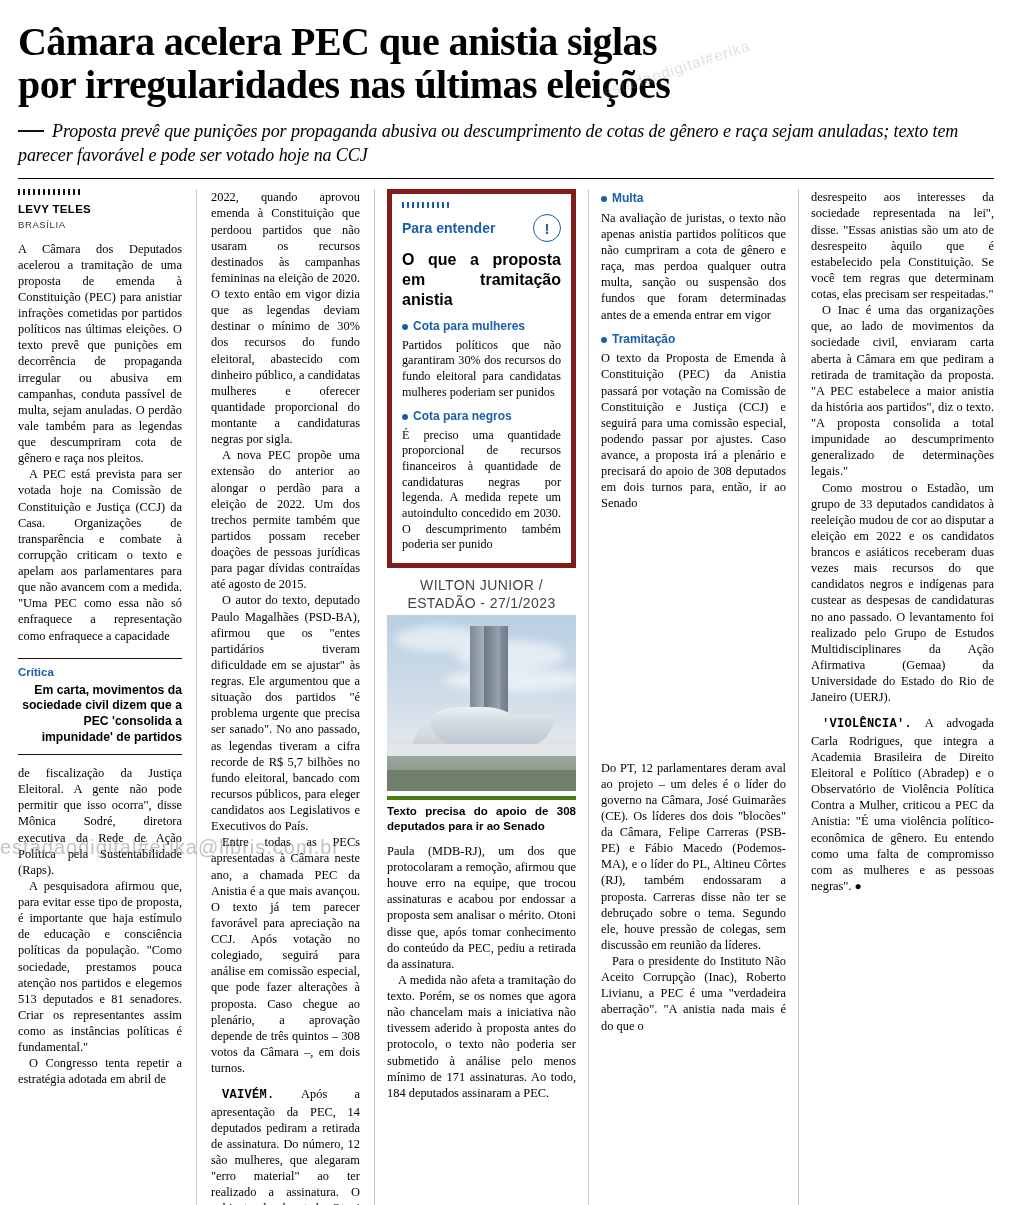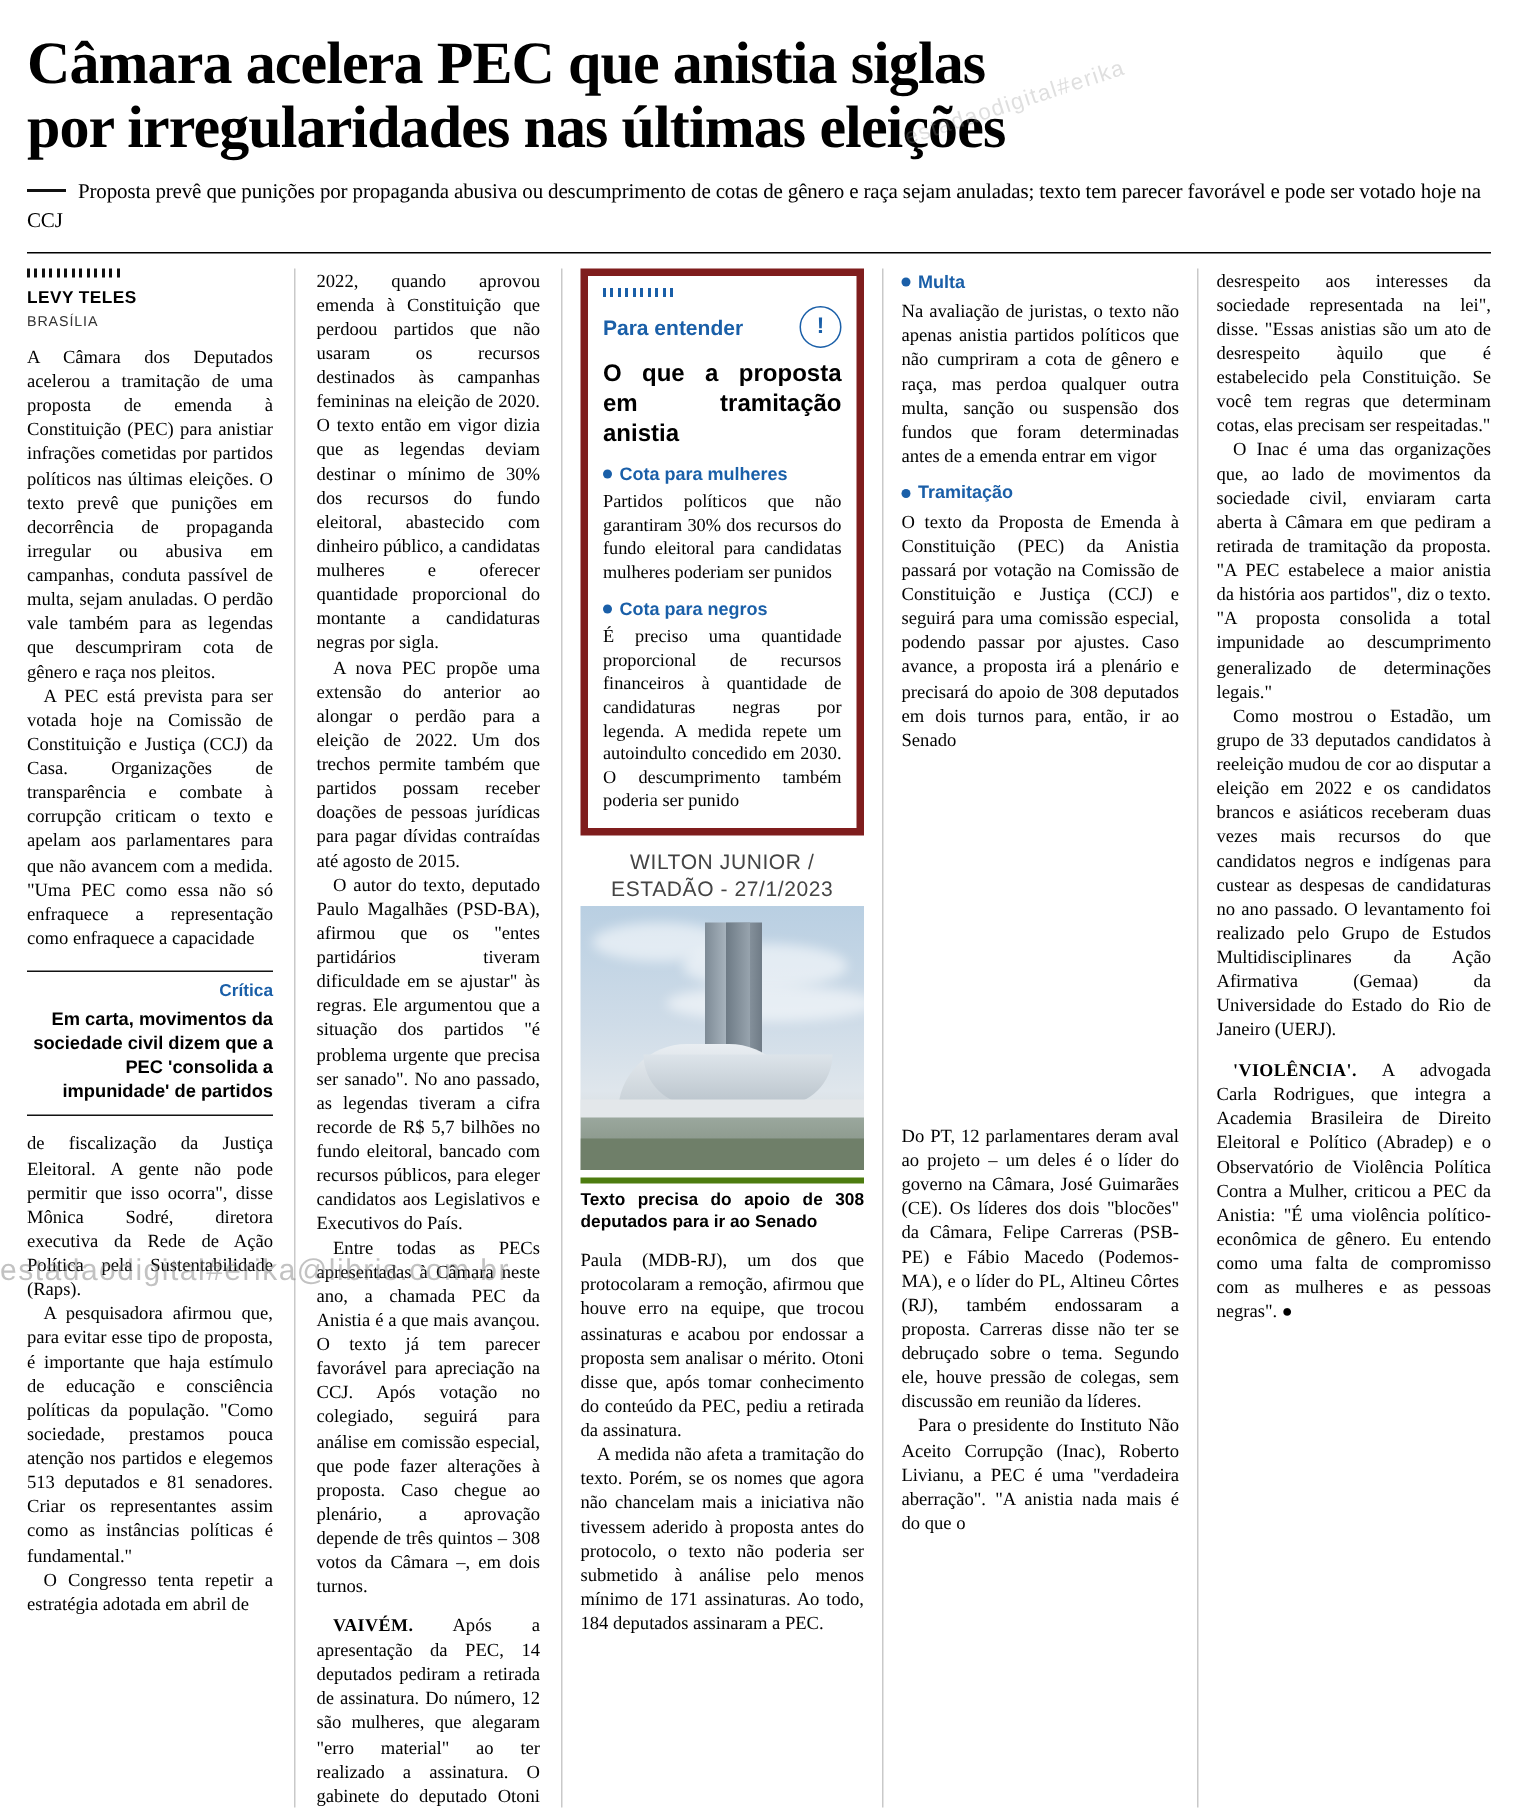--- a/index.html
+++ b/index.html
@@ -17,21 +17,22 @@
   .headline {
     font-family:"Liberation Serif", serif;
     font-weight:bold;
     font-size:40px;
     line-height:1.08;
     letter-spacing:-0.6px;
     margin:6px 0 0 0;
   }
   .headline .l2 { display:block; }
   .subhead {
-    font-size:14px;
+    font-style:italic;
+    font-size:18px;
     line-height:1.33;
     margin:14px 0 10px 0;
     letter-spacing:-0.1px;
   }
   .subhead .dash {
     display:inline-block;
     width:26px; height:2px; background:#111;
     vertical-align:middle;
     margin:0 8px 4px 0;
   }
@@ -81,21 +82,21 @@
   }
 
   
   .critica-wrap { margin:14px 0 10px 0; }
   .critica-rule { border-top:1px solid #111; margin-bottom:6px; }
   .critica-label {
     font-family:"Liberation Sans", sans-serif;
     font-weight:bold;
     font-size:11.5px;
     color:#1a5fa8;
-    text-align:right;
+    text-align:left;
     margin-bottom:3px;
   }
   .critica-text {
     font-family:"Liberation Sans", sans-serif;
     font-weight:bold;
     font-size:12.2px;
     line-height:1.3;
     text-align:right;
   }
   .critica-rule-bottom { border-top:1px solid #111; margin-top:8px; }
@@ -208,21 +209,21 @@
     font-family:"Liberation Sans", sans-serif;
     font-weight:bold;
     font-size:11.5px;
     line-height:1.25;
     margin-top:5px;
     border-top:4px solid #4d7c0f;
     padding-top:4px;
   }
 
   .kicker {
-    font-family:Liberation Serif, serif;
+    font-family:Liberation Mono, monospace;
     font-weight:bold;
     font-size:12px;
     letter-spacing:0.3px;
   }
 
   
   .watermark {
     position:absolute;
     left:0; right:0;
     top:836px;

